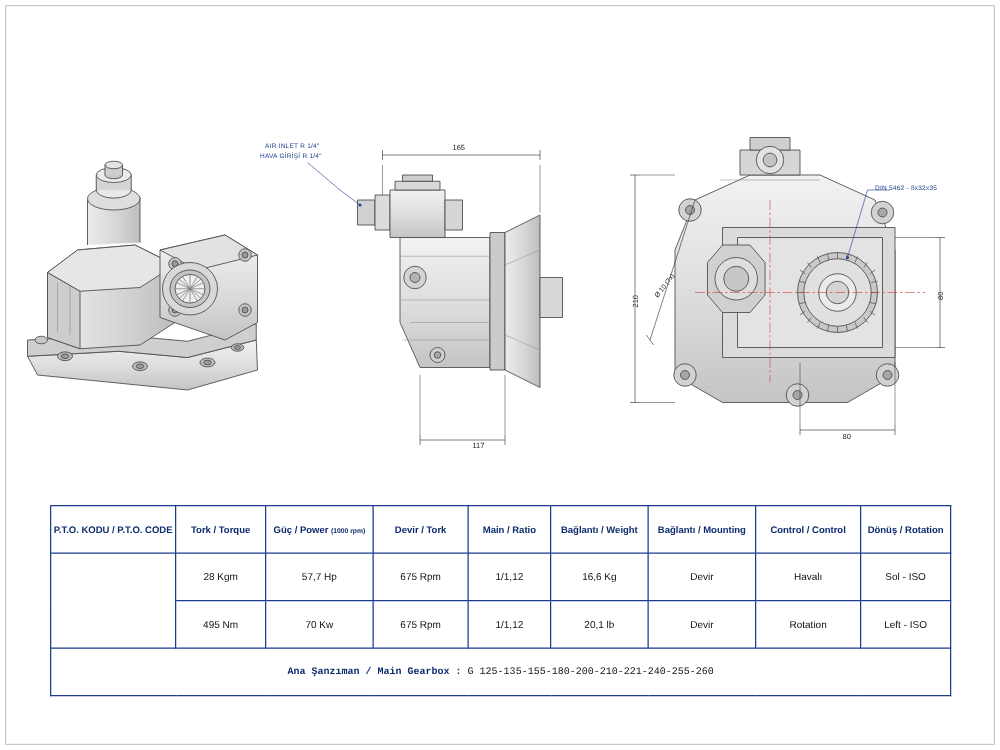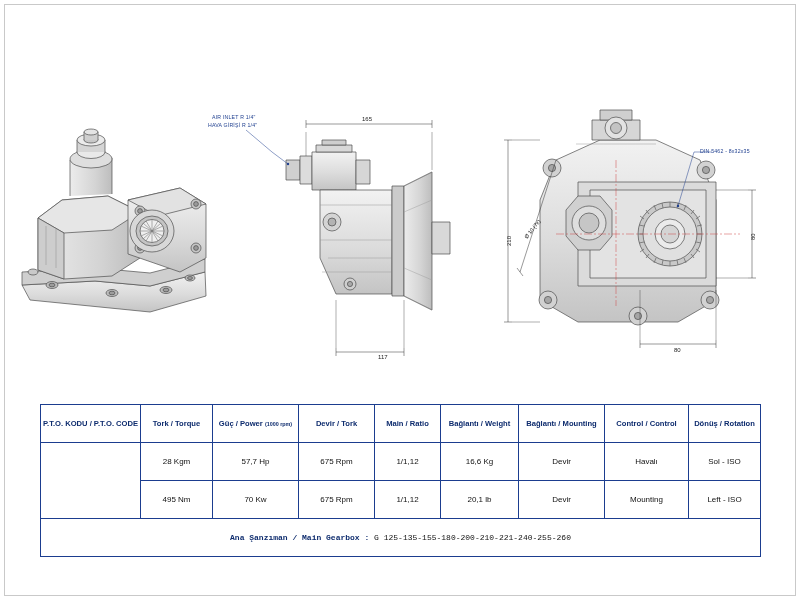--- a/index.html
+++ b/index.html
@@ -392,21 +392,21 @@
           <td class="val">Havalı</td>
           <td class="val">Sol - ISO</td>
         </tr>
         <tr>
           <td class="val">495 Nm</td>
           <td class="val">70 Kw</td>
           <td class="val">675 Rpm</td>
           <td class="val">1/1,12</td>
           <td class="val">20,1 lb</td>
           <td class="val">Devir</td>
-          <td class="val">Mounting</td>
+          <td class="val">Rotation</td>
           <td class="val">Left - ISO</td>
         </tr>
         <tr class="gearbox">
           <td colspan="9">
             <span>Ana Şanzıman / Main Gearbox :</span>
             <span class="reg">G 125-135-155-180-200-210-221-240-255-260</span>
           </td>
         </tr>
       </tbody>
     </table>

